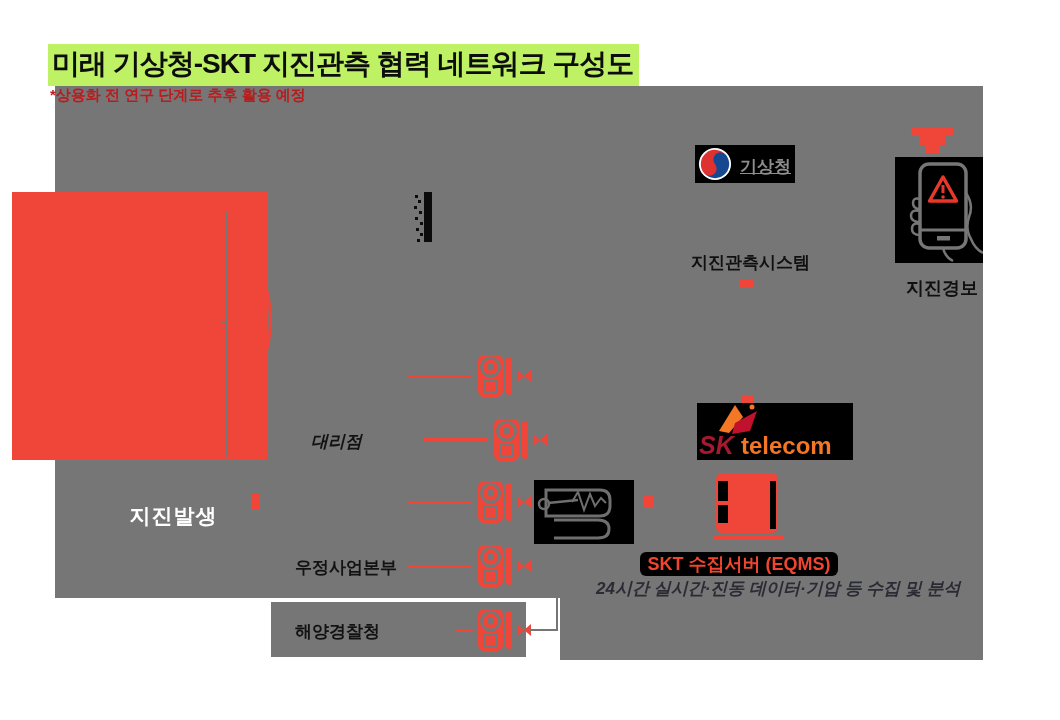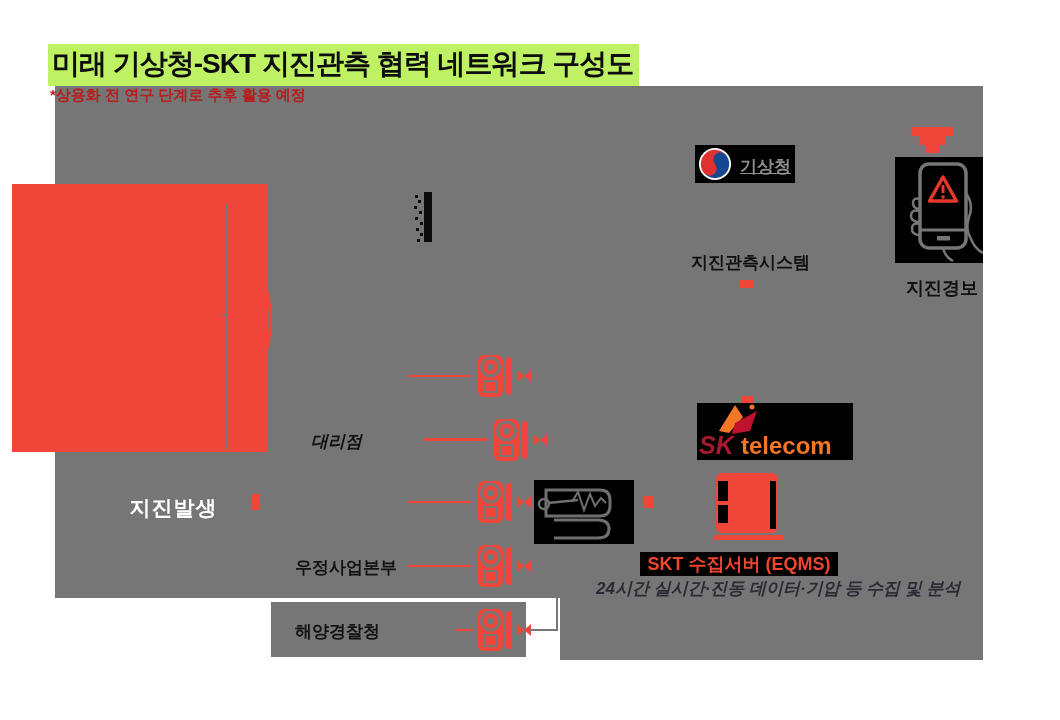--- a/index.html
+++ b/index.html
@@ -11,21 +11,21 @@
   .title-band{left:48px;top:44px;background:#bef264;padding:1px 6px 3px 4px;}
   .title-text{font-size:28px;font-weight:bold;color:#0d0d0d;letter-spacing:-1px;white-space:nowrap;}
   .subtitle{left:50px;top:86px;font-size:15px;font-weight:bold;color:#b91c1c;white-space:nowrap;z-index:3;}
 
   
   .main-panel{left:55px;top:86px;width:928px;height:512px;background:#767676;}
   .panel-ext{left:560px;top:598px;width:423px;height:62px;background:#767676;}
   .postal-panel{left:271px;top:602px;width:255px;height:55px;background:#767676;}
 
   
-  .epicenter-box{left:12px;top:184px;width:256px;height:268px;background:#F0463A;z-index:2;}
+  .epicenter-box{left:12px;top:192px;width:256px;height:268px;background:#F0463A;z-index:2;}
   .epicenter-label{left:95px;top:303px;width:127px;height:36px;border:3px solid #767676;
       color:#ffffff;font-size:21px;font-weight:bold;text-align:center;line-height:36px;letter-spacing:1px;}
   .epi-vline{left:214px;top:20px;width:2px;height:246px;background:#767676;}
   .epi-hline{left:210px;top:130px;width:6px;height:2px;background:#767676;}
   .seismic-arc{left:256px;top:266px;width:26px;height:108px;z-index:3;}
   .red-marker{left:252px;top:494px;width:8px;height:16px;background:#F0463A;z-index:3;}
 
   
   .artifact{left:413px;top:192px;width:20px;height:50px;z-index:3;}
   .artifact .bar{position:absolute;left:11px;top:0;width:8px;height:50px;background:#0b0b0b;}
@@ -58,21 +58,21 @@
   .dash-a{left:643px;top:496px;width:11px;height:12px;}
   .dash-b{left:741px;top:396px;width:12px;height:9px;}
   .dash-c{left:740px;top:280px;width:13px;height:8px;}
   .server-icon{left:714px;top:473px;width:70px;height:72px;z-index:3;}
   .server-body{position:absolute;left:2px;top:0;width:62px;height:60px;background:#F0463A;border-radius:6px;}
   .server-slot1{position:absolute;left:4px;top:8px;width:10px;height:20px;background:#000;}
   .server-slot2{position:absolute;left:4px;top:32px;width:10px;height:18px;background:#000;}
   .server-shadow{position:absolute;left:56px;top:8px;width:6px;height:48px;background:#000;}
   .server-base{position:absolute;left:0;top:62px;width:70px;height:5px;background:#F0463A;}
   .server-title-band{left:640px;top:552px;width:198px;height:24px;background:#000;z-index:3;
-      text-align:center;line-height:24px;font-size:18px;font-weight:bold;color:#F0452F;white-space:nowrap;}
+      text-align:center;line-height:24px;font-size:18px;font-weight:bold;color:#F0452F;white-space:nowrap;border-radius:6px;}
   .server-desc{left:596px;top:577px;font-size:17px;font-weight:bold;color:#2B2B35;white-space:nowrap;z-index:3;font-style:italic;}
 
   
   .kma-card{left:695px;top:145px;width:100px;height:38px;background:#000;z-index:3;}
   .taegeuk{position:absolute;left:3px;top:2px;}
   .kma-name{position:absolute;left:45px;top:10px;font-size:17px;font-weight:bold;color:#8F8F8F;text-decoration:underline;}
   .obs-label{left:691px;top:251px;font-size:17px;font-weight:bold;color:#101010;white-space:nowrap;z-index:3;}
 
   
   .sk-card{left:697px;top:403px;width:156px;height:57px;background:#000;z-index:3;}

